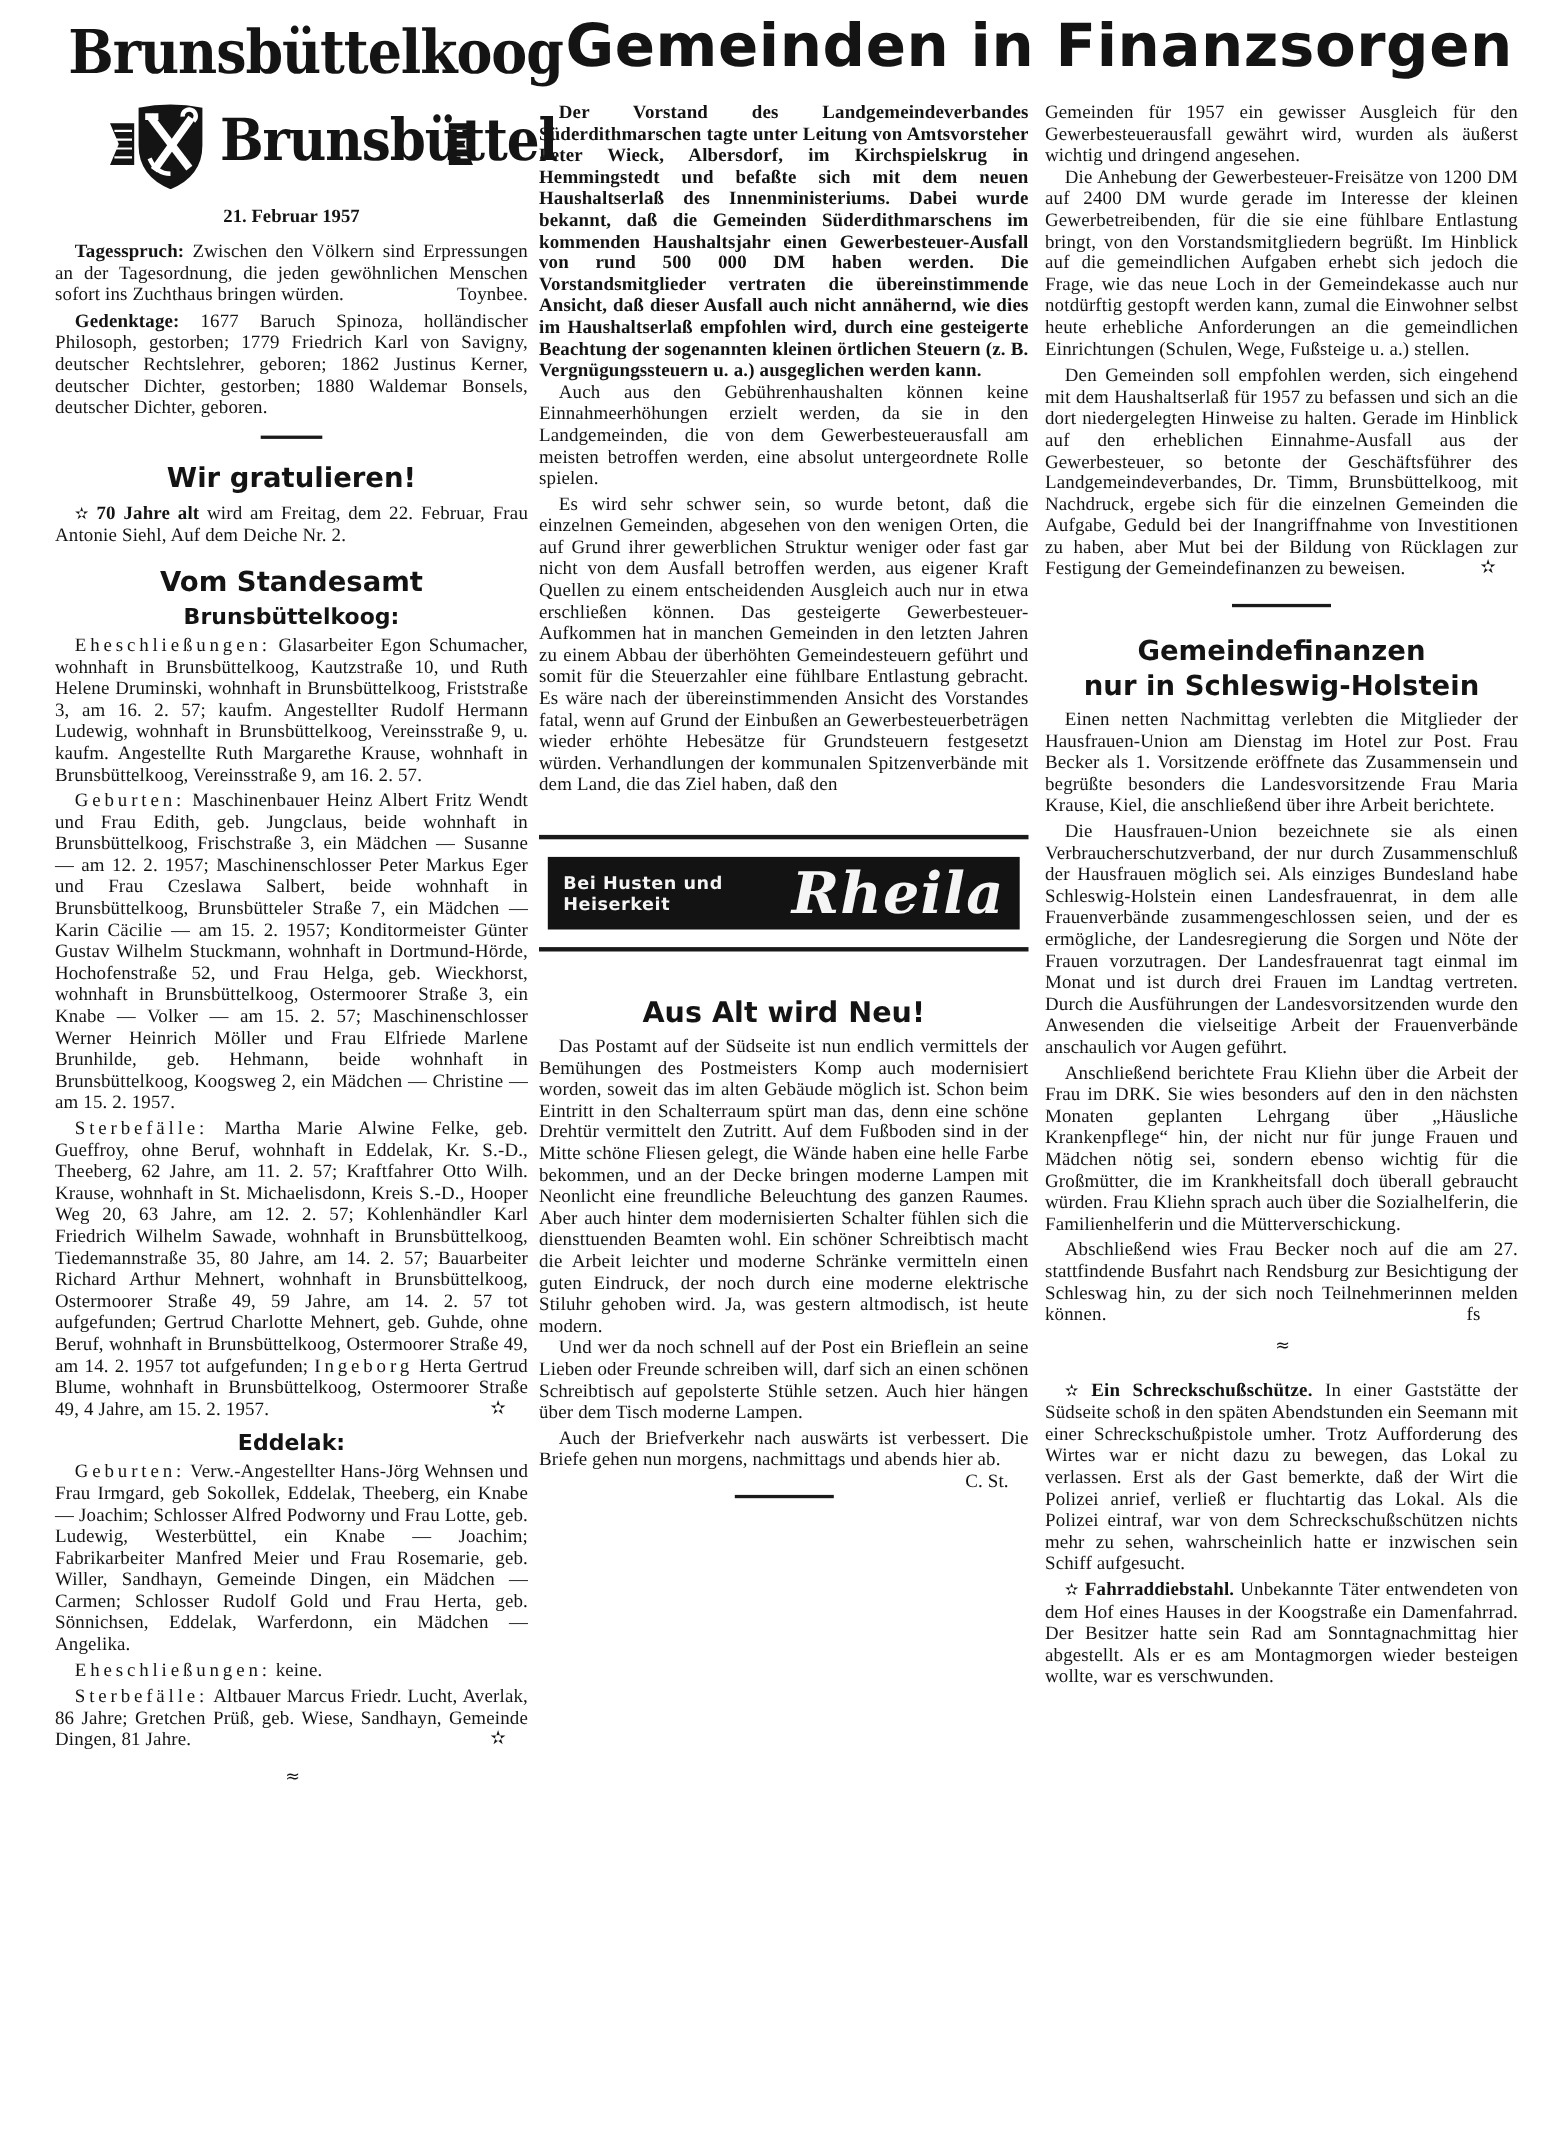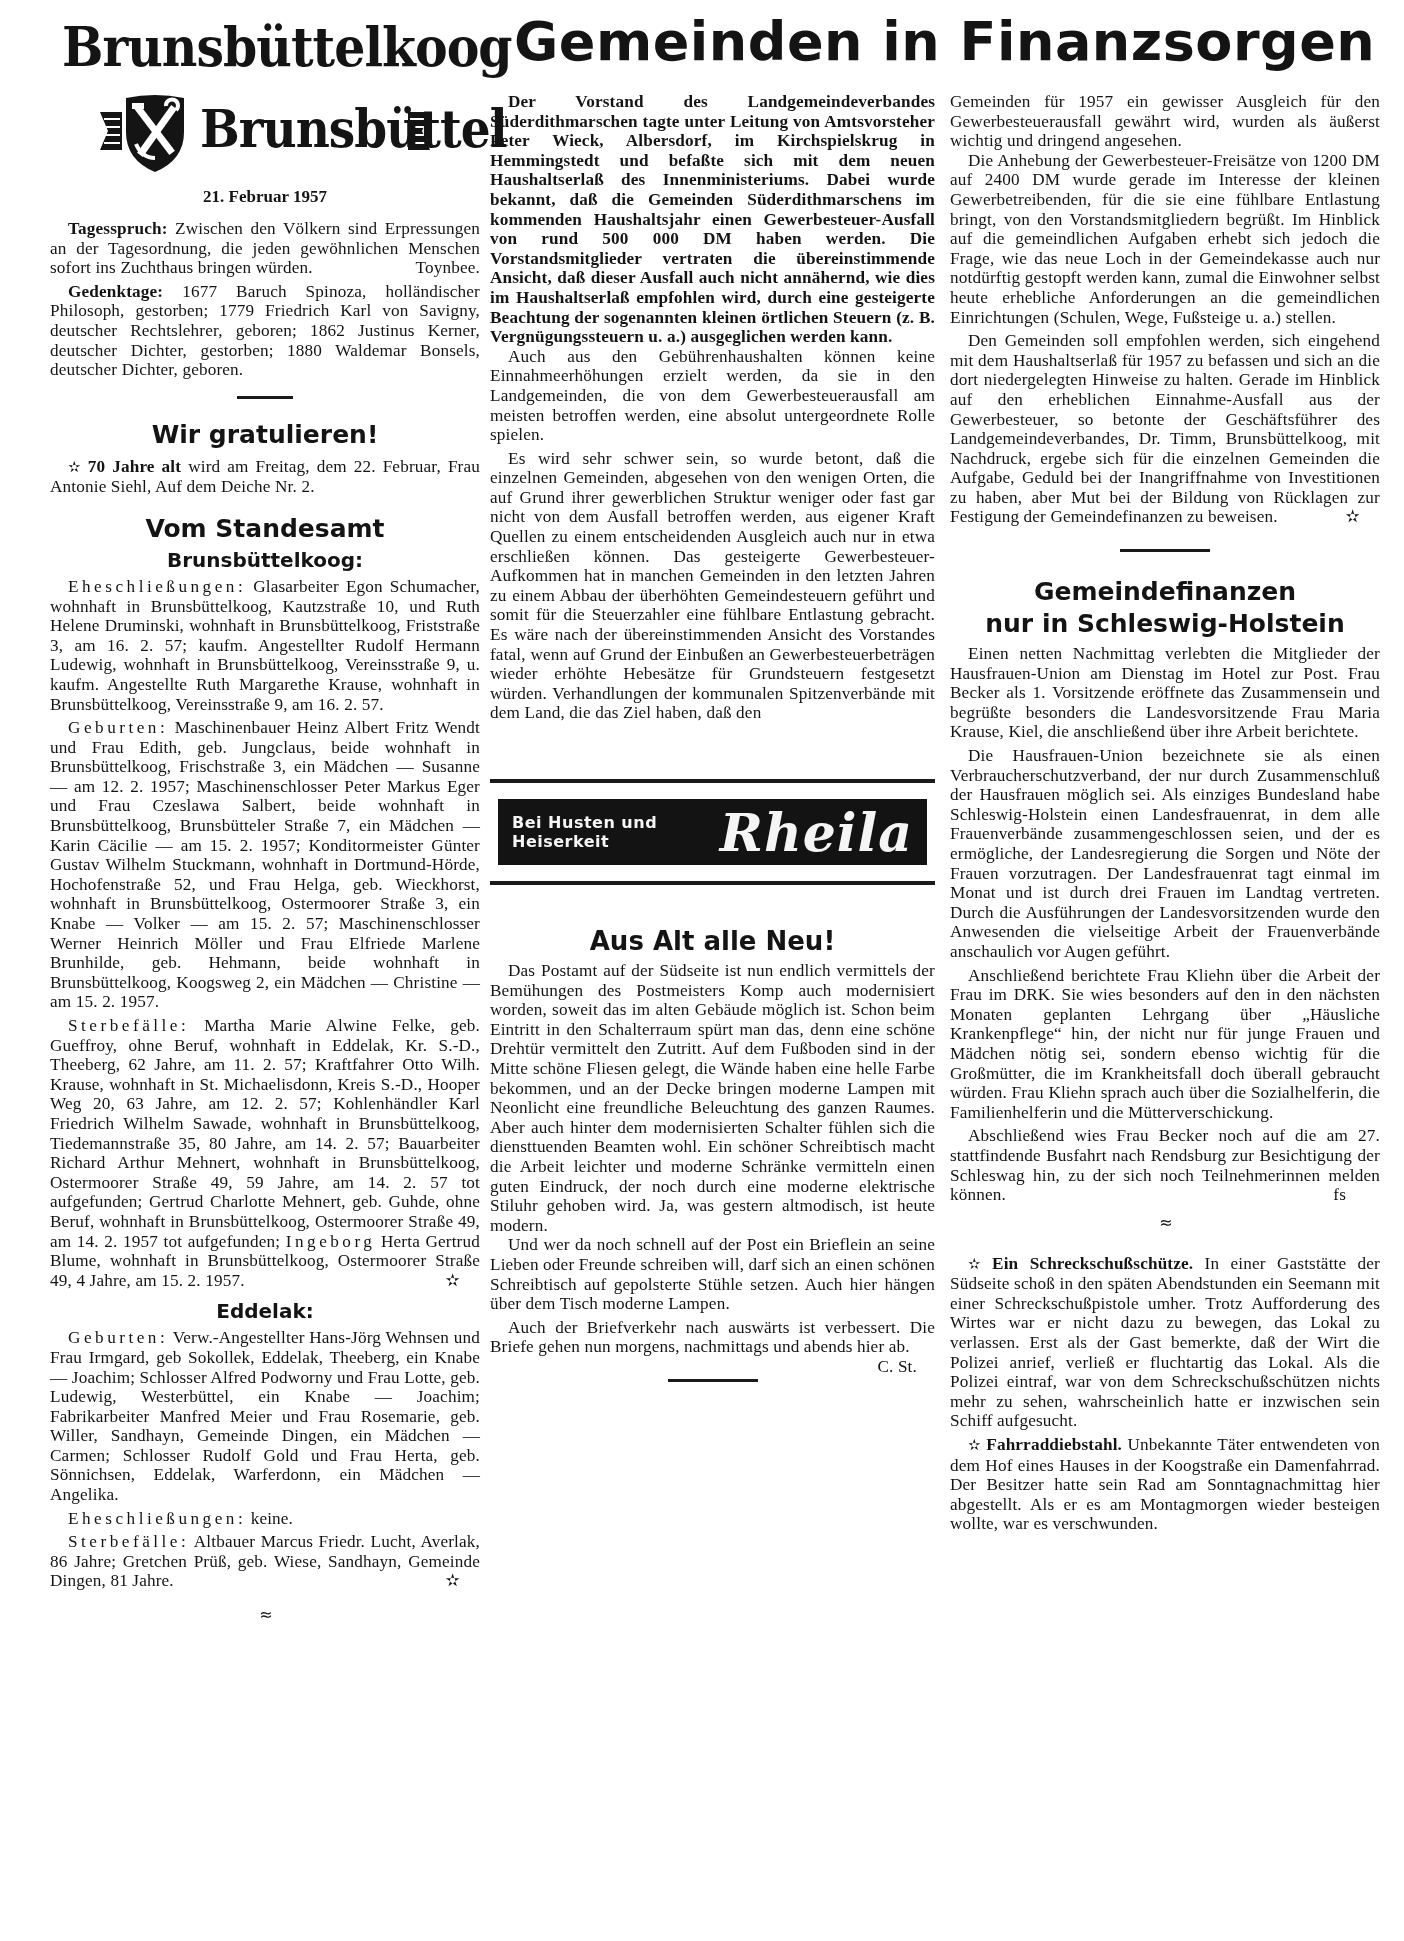--- a/index.html
+++ b/index.html
@@ -54,21 +54,21 @@
 
   
   .headline {
     position: absolute; left: 514px; top: 12px; width: 880px;
     font-family: "DejaVu Sans", sans-serif; font-weight: bold;
     font-size: 54px; letter-spacing: 0.5px; line-height: 60px; white-space: nowrap;
   }
   .col-top { padding-top: 92px; }
 
   
-  .ad-wrap { margin-top: 56px; }
+  .ad-wrap { margin-top: 36px; }
   .ad-rule { height: 4px; background: #1a1a1a; margin: 0 0 0 0; }
   .ad {
     margin: 16px 8px 16px 8px; background: #131313; color: #f5f5f5; height: 66px;
     display: flex; align-items: center; justify-content: space-between; padding: 0 14px;
   }
   .ad-tag { font-family: "DejaVu Sans", sans-serif; font-size: 16px; letter-spacing: 0.5px; font-weight: bold; }
   .ad-brand { font-family: "DejaVu Serif", serif; font-style: italic; font-weight: bold; font-size: 52px; letter-spacing: 1px; }
   .squiggle { text-align: center; font-family: "DejaVu Sans", sans-serif; font-size: 16px; margin: 6px 0 8px 0; letter-spacing: -2px; }
 </style>
 </head>
@@ -162,21 +162,21 @@
 
   <div class="ad-wrap">
     <div class="ad-rule"></div>
     <div class="ad">
       <span class="ad-tag">Bei Husten und Heiserkeit</span>
       <span class="ad-brand">Rheila</span>
     </div>
     <div class="ad-rule"></div>
   </div>
 
-  <h2 class="sec" style="margin-top:40px; font-size:26px">Aus Alt alle Neu!</h2>
+  <h2 class="sec" style="margin-top:40px; font-size:26px">Aus Alt wird Neu!</h2>
   <p class="t" style="margin-top:4px">Das Postamt auf der Südseite ist nun endlich vermittels der Bemühungen des Postmeisters Komp auch modernisiert worden, soweit das im alten Gebäude möglich ist. Schon beim Eintritt in den Schalterraum spürt man das, denn eine schöne Drehtür vermittelt den Zutritt. Auf dem Fußboden sind in der Mitte schöne Fliesen gelegt, die Wände haben eine helle Farbe bekommen, und an der Decke bringen moderne Lampen mit Neonlicht eine freundliche Beleuchtung des ganzen Raumes. Aber auch hinter dem modernisierten Schalter fühlen sich die diensttuenden Beamten wohl. Ein schöner Schreibtisch macht die Arbeit leichter und moderne Schränke vermitteln einen guten Eindruck, der noch durch eine moderne elektrische Stiluhr gehoben wird. Ja, was gestern altmodisch, ist heute modern.</p>
   <p class="t">Und wer da noch schnell auf der Post ein Brieflein an seine Lieben oder Freunde schreiben will, darf sich an einen schönen Schreibtisch auf gepolsterte Stühle setzen. Auch hier hängen über dem Tisch moderne Lampen.</p>
   <p class="t gap">
     <span>Auch der Briefverkehr nach auswärts ist verbessert. Die Briefe gehen nun morgens, nachmittags und abends hier ab.</span>
     <span class="right" style="margin-right:18px">C. St.</span>
   </p>
   <div class="rule-short" style="width:90px; height:3px; margin-top:22px; clear:both"></div>
 </div>
 
 <div class="col col-top" id="col3">

